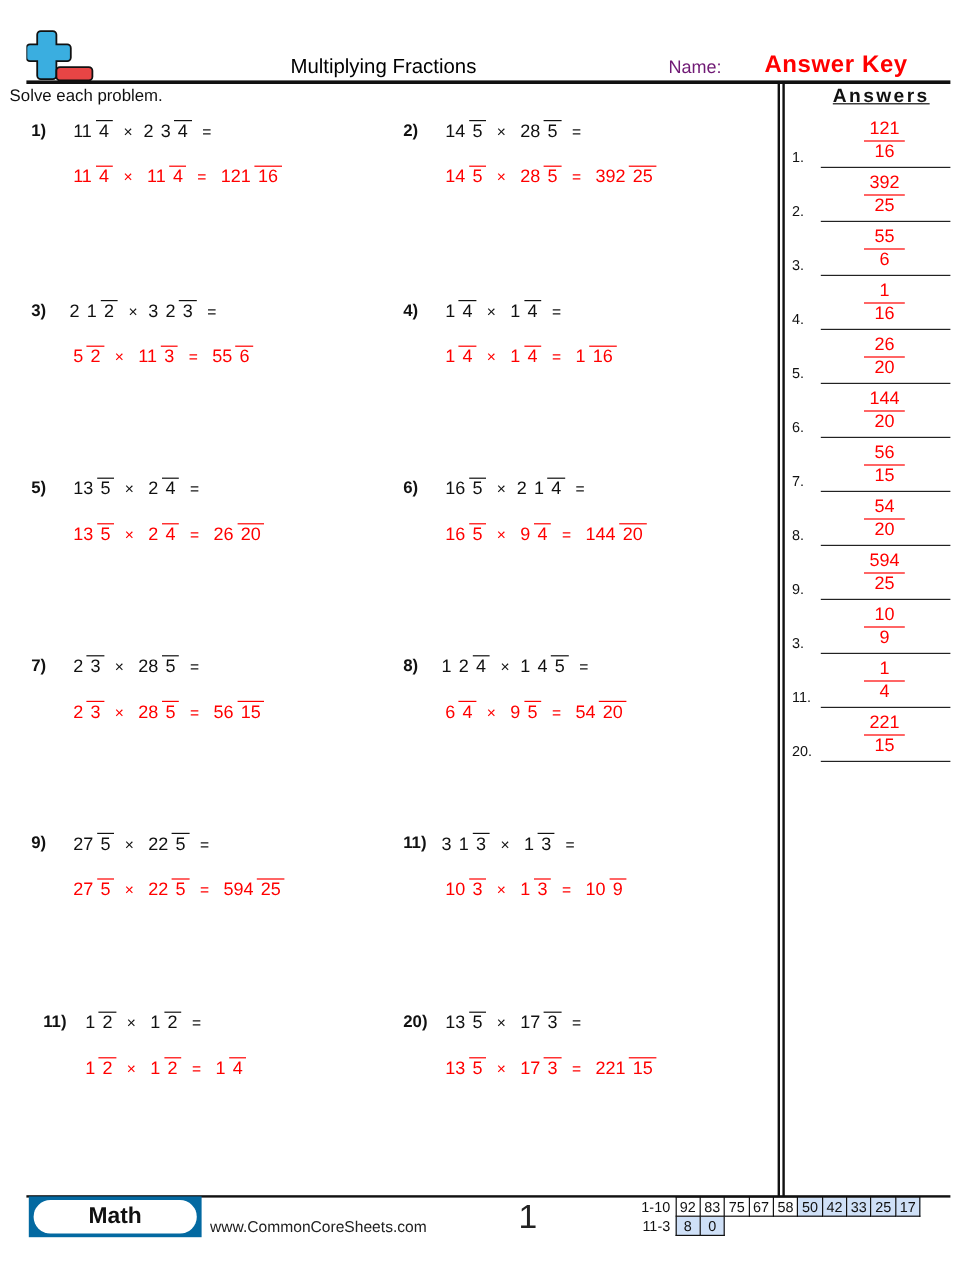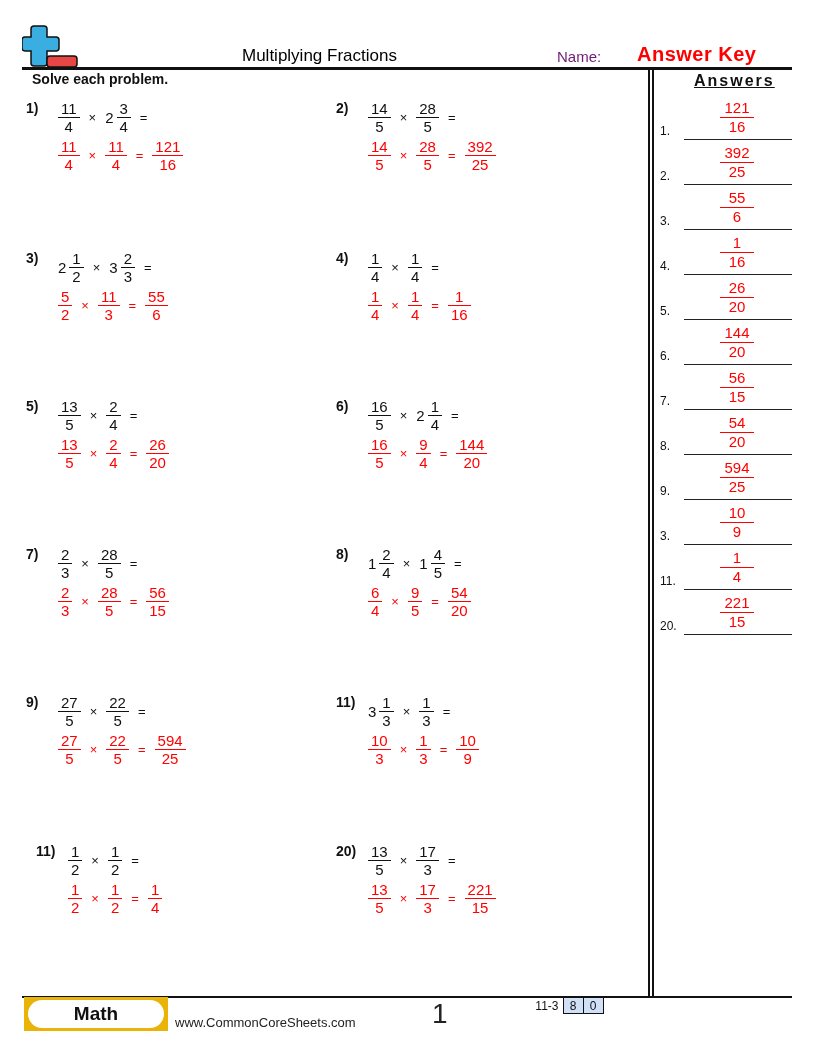--- a/index.html
+++ b/index.html
@@ -3,45 +3,45 @@
 <meta charset="utf-8">
 <style>
   * { box-sizing: border-box; margin: 0; padding: 0; }
   body { width: 816px; height: 1056px; background: #fff; position: relative; font-family: "Liberation Sans", sans-serif; color: #111; overflow: hidden; }
   .abs { position: absolute; }
   .logo { left: 22px; top: 24px; width: 58px; height: 44px; }
   .title { left: 242px; top: 46px; font-size: 17px; color: #000000; }
   .name-label { left: 557px; top: 48px; font-size: 15px; color: #701a75; }
   .name-value { left: 626px; top: 43px; font-size: 20px; font-weight: bold; color: #ff0000; letter-spacing: 0.5px; margin-left: 11px; }
   .header-rule { left: 22px; top: 67px; width: 770px; height: 3px; background: #111; }
-  .instructions { left: 32px; top: 71px; font-size: 14px; font-weight: bold; }
+  .instructions { left: 8px; top: 71px; font-size: 14px; font-weight: normal; }
   .vdiv1 { left: 648px; top: 68px; width: 2px; height: 929px; background: #111; }
   .vdiv2 { left: 652px; top: 68px; width: 2px; height: 929px; background: #111; }
   .answers-title { left: 694px; top: 72px; font-size: 16px; font-weight: bold; letter-spacing: 2px; text-decoration: underline; }
 
   .problem { position: absolute; height: 80px; width: 300px; }
   .pnum { position: absolute; left: 0; top: 0; font-size: 14px; font-weight: bold; }
   .qline, .aline { position: absolute; display: flex; align-items: center; font-size: 14px; }
   .qline { top: 0; left: 32px; color: #111; }
   .aline { top: 38px; left: 32px; color: #ff0000; }
-  .frac { display: inline-flex; flex-direction: column; align-items: center; line-height: 17px; font-size: 15px; }
+  .frac { display: inline-flex; flex-direction: row; align-items: center; line-height: 17px; font-size: 15px; }
   .frac .num { padding: 0 3px; }
   .frac .den { border-top: 1px solid currentColor; padding: 0 3px; width: 100%; text-align: center; }
   .whole { font-size: 15px; margin-right: 3px; }
   .op { font-size: 13px; margin: 0 9px; }
   .mixed { display: inline-flex; align-items: center; }
 
   .ans-row { position: absolute; left: 660px; width: 132px; height: 45px; }
   .ans-num { position: absolute; left: 0; bottom: 2px; font-size: 12px; color: #111; }
   .ans-line { position: absolute; left: 24px; right: 0; bottom: 0; height: 1.5px; background: #222; }
   .ans-frac { position: absolute; left: 60px; width: 34px; bottom: 4px; color: #ff0000; display: flex; flex-direction: column; align-items: center; font-size: 15px; line-height: 18px; }
   .ans-frac .den { border-top: 1px solid #ff0000; width: 100%; text-align: center; }
 
   .footer-rule { left: 22px; top: 996px; width: 770px; height: 1.5px; background: #111; }
-  .math-badge { left: 24px; top: 997px; width: 144px; height: 34px; background: #eab308; }
+  .math-badge { left: 24px; top: 997px; width: 144px; height: 34px; background: #0369a1; }
   .math-pill { position: absolute; left: 4px; top: 3px; width: 136px; height: 28px; background: #fff; border-radius: 14px; display: flex; align-items: center; justify-content: center; font-size: 19px; font-weight: bold; }
   .site { left: 175px; top: 1015px; font-size: 13px; color: #222; }
   .page-num { left: 432px; top: 998px; font-size: 28px; color: #222; }
   .score-table { left: 527px; top: 997px; border-collapse: collapse; font-size: 12px; }
   .score-table td { height: 16px; padding: 0 3px; text-align: center; }
   .score-table td.lbl { text-align: right; padding-right: 4px; border: none; width: 36px; }
   .score-table td.cell { border: 1px solid #111; min-width: 20px; }
   .score-table td.shade { background: #cfe0f7; }
 </style>
 </head>
@@ -591,18 +591,31 @@
 
 <div class="abs footer-rule"></div>
 <div class="abs math-badge">
   <div class="math-pill">Math</div>
 </div>
 <div class="abs site">www.CommonCoreSheets.com</div>
 <div class="abs page-num">1</div>
 <table class="abs score-table">
   <tbody id="score-body">
       <tr>
+        <td class="lbl">1-10</td>
+        <td class="cell">92</td>
+        <td class="cell">83</td>
+        <td class="cell">75</td>
+        <td class="cell">67</td>
+        <td class="cell">58</td>
+        <td class="cell shade">50</td>
+        <td class="cell shade">42</td>
+        <td class="cell shade">33</td>
+        <td class="cell shade">25</td>
+        <td class="cell shade">17</td>
+      </tr>
+      <tr>
         <td class="lbl">11-3</td>
         <td class="cell shade">8</td>
         <td class="cell shade">0</td>
       </tr>
     </tbody>
 </table>
 
 </body></html>

